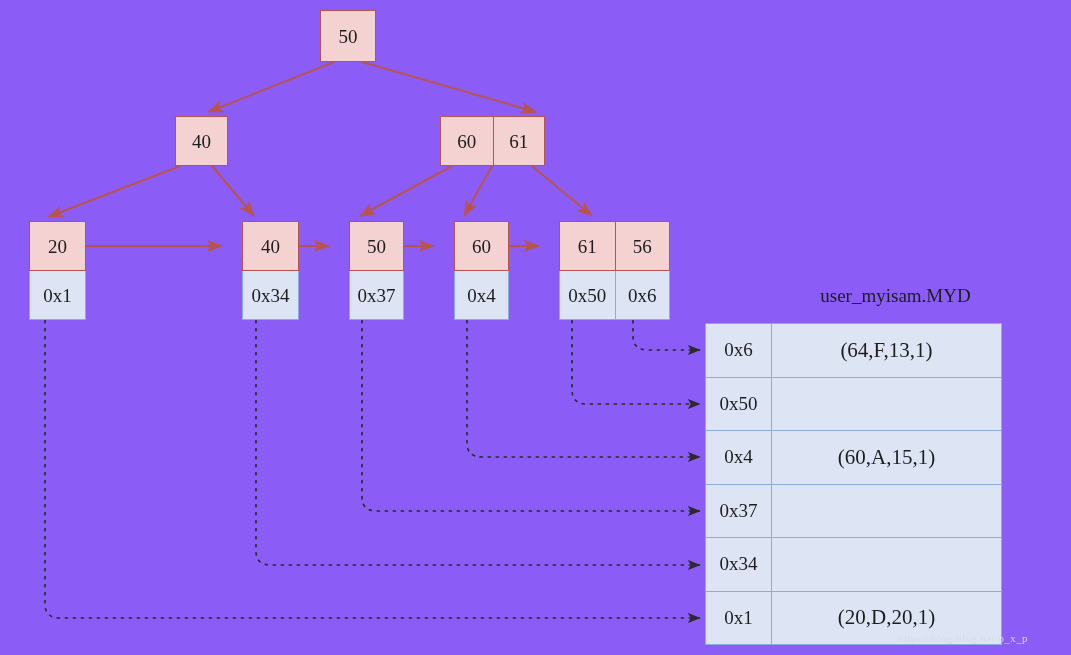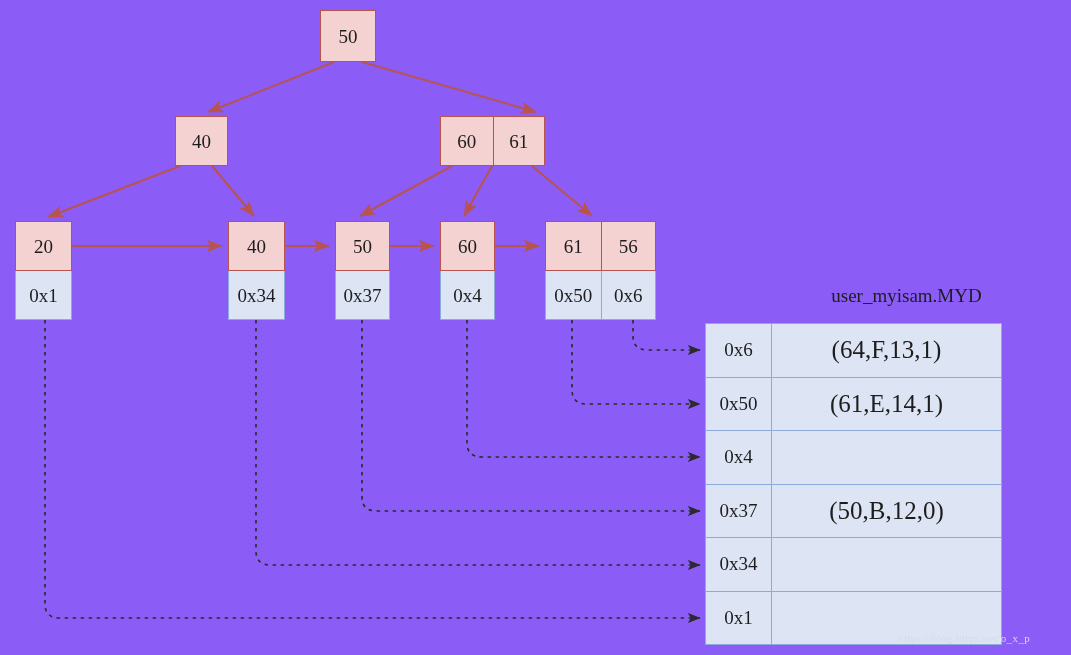--- a/index.html
+++ b/index.html
@@ -48,20 +48,21 @@
   }
   .node .cell + .cell {
     border-left: 1.6px solid #b85450;
   }
 
   
   .leaf {
     position: absolute;
     box-sizing: border-box;
     z-index: 3;
+    margin-left: 14px;
   }
   .leaf .keys,
   .leaf .ptrs {
     display: flex;
     box-sizing: border-box;
   }
   .leaf .keys {
     border: 1.6px solid #b85450;
     background: #f4d2d1;
   }
@@ -87,21 +88,20 @@
     border-left: 1.6px solid #8ea9db;
   }
 
   
   .myd-title {
     position: absolute;
     font-size: 19px;
     color: #1d1d1d;
     white-space: nowrap;
     text-align: center;
-    margin-left: 11px;
   }
   .myd-table {
     position: absolute;
     box-sizing: border-box;
     border: 1.4px solid #8ea9db;
     background: #dde5f5;
     display: flex;
     flex-direction: column;
     z-index: 3;
   }
@@ -124,21 +124,21 @@
     justify-content: center;
     font-size: 19px;
     color: #1d1d1d;
   }
   .myd-val {
     box-sizing: border-box;
     flex: 1 1 auto;
     display: flex;
     align-items: center;
     justify-content: center;
-    font-size: 25px;
+    font-size: 21px;
     color: #1d1d1d;
   }
 
   .watermark {
     position: absolute;
     font-size: 11px;
     color: #d5dae6;
     letter-spacing: 0.4px;
     white-space: nowrap;
     z-index: 5;
@@ -257,32 +257,32 @@
 
   <div class="myd-title" style="left:808px; top:285px; width:175px;">user_myisam.MYD</div>
 
   <div class="myd-table" style="left:705px; top:323px; width:297px; height:322px;">
     <div class="myd-row">
       <div class="myd-addr">0x6</div>
       <div class="myd-val">(64,F,13,1)</div>
     </div>
     <div class="myd-row">
       <div class="myd-addr">0x50</div>
-      <div class="myd-val">(61,E,14,1)</div>
     </div>
     <div class="myd-row">
       <div class="myd-addr">0x4</div>
+      <div class="myd-val">(60,A,15,1)</div>
     </div>
     <div class="myd-row">
       <div class="myd-addr">0x37</div>
-      <div class="myd-val">(50,B,12,0)</div>
     </div>
     <div class="myd-row">
       <div class="myd-addr">0x34</div>
     </div>
     <div class="myd-row">
       <div class="myd-addr">0x1</div>
-    </div>
-  </div>
-
-  <div class="watermark" style="left:898px; top:632px;">https://blog.https.net/o_x_p</div>
+      <div class="myd-val">(20,D,20,1)</div>
+    </div>
+  </div>
+
+  <div class="watermark" style="left:898px; top:632px;">https://blog.blog.net/o_x_p</div>
 
 </div>
 
 </body></html>

